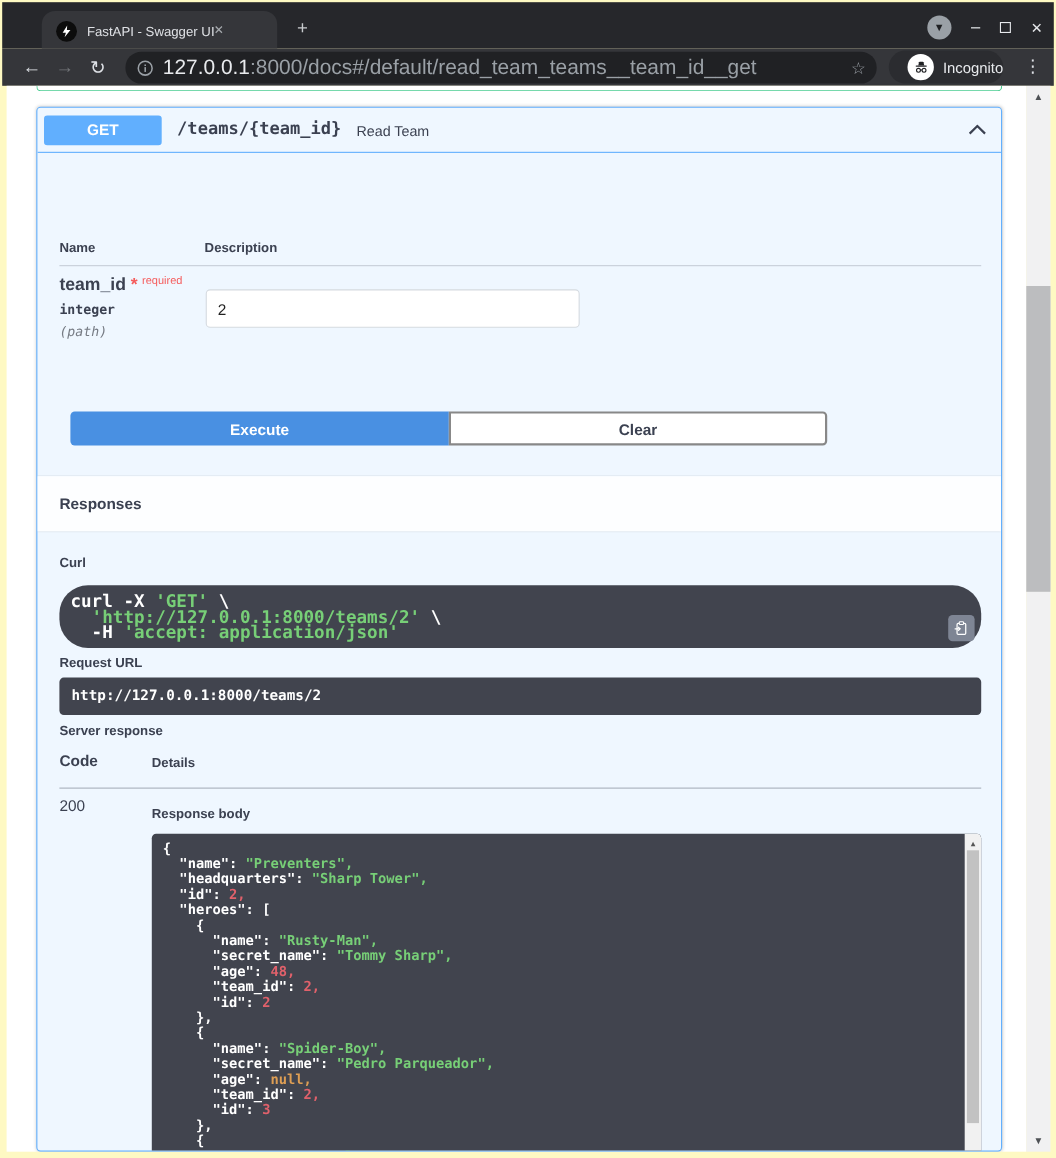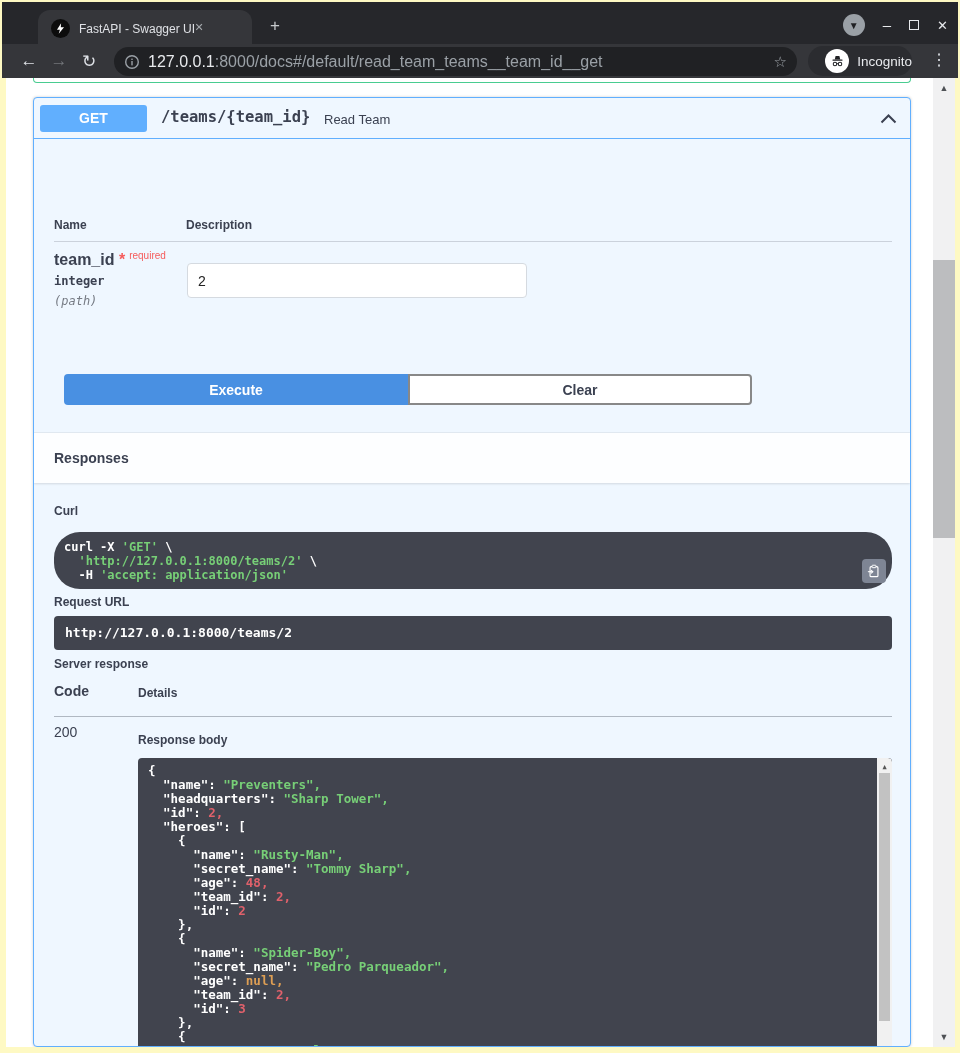--- a/index.html
+++ b/index.html
@@ -25,21 +25,21 @@
   .btn-max { width:10px; height:10px; border:1.5px solid #e8eaed; }
   .btn-close { color:#e8eaed; font-size:13px; }
 
   .toolbar { position:absolute; left:2px; right:2px; top:44px; height:34px; background:#35363a;
              display:flex; align-items:center; }
   .nav-ic { color:#dee1e6; font-size:17px; width:30px; text-align:center; }
   .nav-ic.disabled { color:#73767a; }
   .urlpill { position:absolute; left:112px; top:3px; width:683px; height:29px; background:#202124;
              border-radius:15px; display:flex; align-items:center; }
   .info-ic { margin-left:10px; display:flex; }
-  .url-text { margin-left:8px; font-size:16px; white-space:nowrap; overflow:hidden; }
+  .url-text { margin-left:8px; font-size:19px; white-space:nowrap; overflow:hidden; }
   .url-host { color:#e8eaed; }
   .url-rest { color:#9aa0a6; }
   .star { position:absolute; right:10px; color:#9aa0a6; font-size:15px; }
   .incog { position:absolute; left:806px; top:2px; width:104px; height:30px; background:#2b2c30;
            border-radius:15px; display:flex; align-items:center;justify-content:flex-end; }
   .incog-ic { margin-left:4px; width:24px; height:24px; border-radius:50%; background:#fff;
               display:flex; align-items:center; justify-content:center; }
   .incog-label { margin-left:8px; color:#e8eaed; font-size:13.5px; }
   .menu-dots { position:absolute; left:926px; top:6px; width:22px; color:#dee1e6; font-size:16px; text-align:center; }
 
@@ -90,21 +90,21 @@
                  border:none; border-radius:4px 0 0 4px; }
   .btn-clear { width:50%; background:#fff; color:var(--text_dark); font-weight:bold; font-size:14px;
                border:2px solid #888; border-radius:0 4px 4px 0; }
 
   .responses-header { top:335px; height:50px; box-shadow:0 1px 2px rgba(0,0,0,.12), 0 -1px 0 rgba(0,0,0,.05); }
   .responses-title { position:absolute; left:20px; top:17px; font-size:14px; font-weight:bold; color:var(--text_dark); }
 
   .curl-label { left:20px; top:406px; }
   .codeblock { position:absolute; background:var(--code_bg); border-radius:4px;
                font-family:"DejaVu Sans Mono", monospace; font-weight:bold; color:#fff; }
-  .curl-block { left:20px; top:434px; width:838px; height:57px; padding:8px 10px; font-size:12px; line-height:14px;border-radius:26px; }
+  .curl-block { left:20px; top:434px; width:838px; height:57px; padding:8px 10px; font-size:16px; line-height:14px;border-radius:26px; }
   .copy-btn { position:absolute; right:6px; bottom:6px; width:24px; height:24px; border-radius:4px;
               background:#7e8594; border:none; display:flex; align-items:center; justify-content:center; }
   .requrl-label { left:20px; top:497px; }
   .requrl-block { left:20px; top:518px; width:838px; height:34px; font-size:13px; line-height:34px; padding-left:11px; }
   .serverresp-label { left:20px; top:559px; }
   .code-col { position:absolute; left:20px; top:585px; font-size:14px; font-weight:bold; color:var(--text_dark); }
   .details-col { left:104px; top:588px; }
   .resp-divider { position:absolute; left:20px; top:618px; width:838px; border-bottom:1px solid rgba(59,65,81,.35); }
   .status-code { position:absolute; left:20px; top:626px; font-size:14px; color:var(--text_dark); }
   .respbody-label { left:104px; top:635px; }

